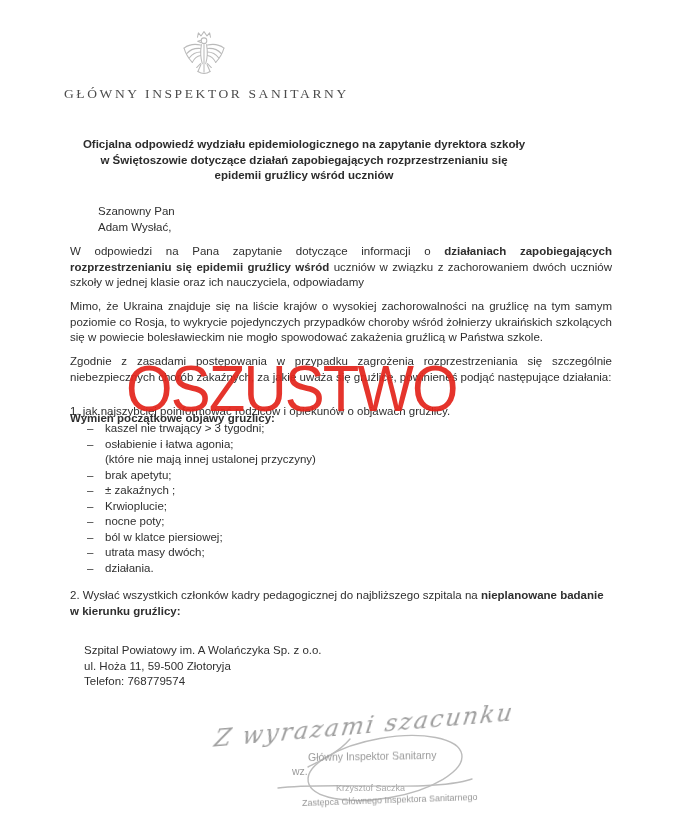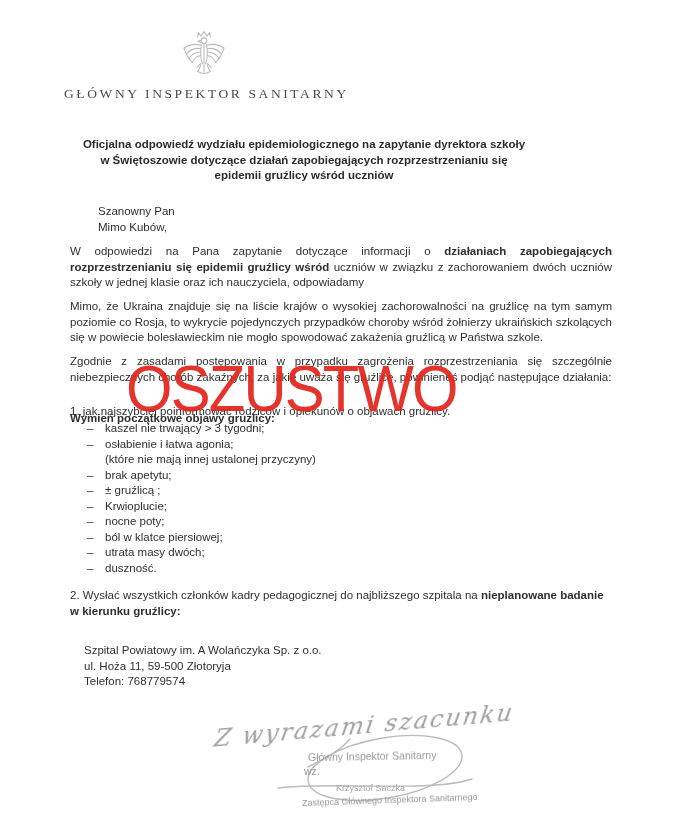--- a/index.html
+++ b/index.html
@@ -64,21 +64,21 @@
     font-size:24px;letter-spacing:2px;color:#8f8f8f;
     transform:rotate(-5deg) skewX(-14deg);
     filter:blur(.4px);opacity:.85;white-space:nowrap;
   }
   .sig-office{
     position:absolute;left:108px;top:45px;
     font-size:10.5px;color:#9a9a9a;transform:rotate(-1deg);
     filter:blur(.3px);white-space:nowrap;
   }
   .sig-wz{
-    position:absolute;left:104px;top:60px;
+    position:absolute;left:92px;top:60px;
     font-size:10.5px;color:#9a9a9a;filter:blur(.3px);
   }
   .sig-name{
     position:absolute;left:136px;top:78px;
     font-size:9px;color:#a8a8a8;filter:blur(.35px);white-space:nowrap;
   }
   .sig-deputy{
     position:absolute;left:102px;top:90px;
     font-size:9px;color:#969696;transform:rotate(-2deg);
     filter:blur(.3px);white-space:nowrap;
@@ -117,47 +117,47 @@
     </div>
 
     <div class="title">
       <div>Oficjalna odpowiedź wydziału epidemiologicznego na zapytanie dyrektora szkoły</div>
       <div>w Świętoszowie dotyczące działań zapobiegających rozprzestrzenianiu się</div>
       <div>epidemii gruźlicy wśród uczniów</div>
     </div>
 
     <div class="block" style="top:204px;margin-left:28px;">
       <div>Szanowny Pan</div>
-      <div>Mimo Kubów,</div>
+      <div>Adam Wysłać,</div>
     </div>
 
     <div class="block justify" style="top:244px;"><span>W odpowiedzi na Pana zapytanie dotyczące informacji o </span><span class="bold">działaniach zapobiegających rozprzestrzenianiu się epidemii gruźlicy wśród</span><span> uczniów w związku z zachorowaniem dwóch uczniów szkoły w jednej klasie oraz ich nauczyciela, odpowiadamy</span></div>
 
     <div class="block justify" style="top:299px;">Mimo, że Ukraina znajduje się na liście krajów o wysokiej zachorowalności na gruźlicę na tym samym poziomie co Rosja, to wykrycie pojedynczych przypadków choroby wśród żołnierzy ukraińskich szkolących się w powiecie bolesławieckim nie mogło spowodować zakażenia gruźlicą w Państwa szkole.</div>
 
     <div class="block justify" style="top:354px;">Zgodnie z zasadami postępowania w przypadku zagrożenia rozprzestrzeniania się szczególnie niebezpiecznych chorób zakaźnych, za jakie uważa się gruźlicę, powinieneś podjąć następujące działania:</div>
 
     <div class="block" style="top:404px;">1. jak najszybciej poinformować rodziców i opiekunów o objawach gruźlicy.</div>
 
     <div class="block bold" style="top:411px;">Wymień początkowe objawy gruzlicy:</div>
 
     <div class="block" style="top:421px;">
       <ul class="symptom-list">
         <li><span>kaszel nie trwający &gt; 3 tygodni;</span></li>
         <li>
           <span>osłabienie i łatwa agonia;</span>
           <div class="symptom-note">(które nie mają innej ustalonej przyczyny)</div>
         </li>
         <li><span>brak apetytu;</span></li>
-        <li><span>± gruźlicą ;</span></li>
+        <li><span>± zakaźnych ;</span></li>
         <li><span>Krwioplucie;</span></li>
         <li><span>nocne poty;</span></li>
         <li><span>ból w klatce piersiowej;</span></li>
         <li><span>utrata masy dwóch;</span></li>
-        <li><span>duszność.</span></li>
+        <li><span>działania.</span></li>
       </ul>
     </div>
 
     <div class="block" style="top:588px;"><span>2. Wysłać wszystkich członków kadry pedagogicznej do najbliższego szpitala na </span><span class="bold">nieplanowane badanie w kierunku gruźlicy:</span></div>
 
     <div class="block hospital" style="top:643px;">
       <div>Szpital Powiatowy im. A Wolańczyka Sp. z o.o.</div>
       <div>ul. Hoża 11, 59-500 Złotoryja</div>
       <div>Telefon: 768779574</div>
     </div>

